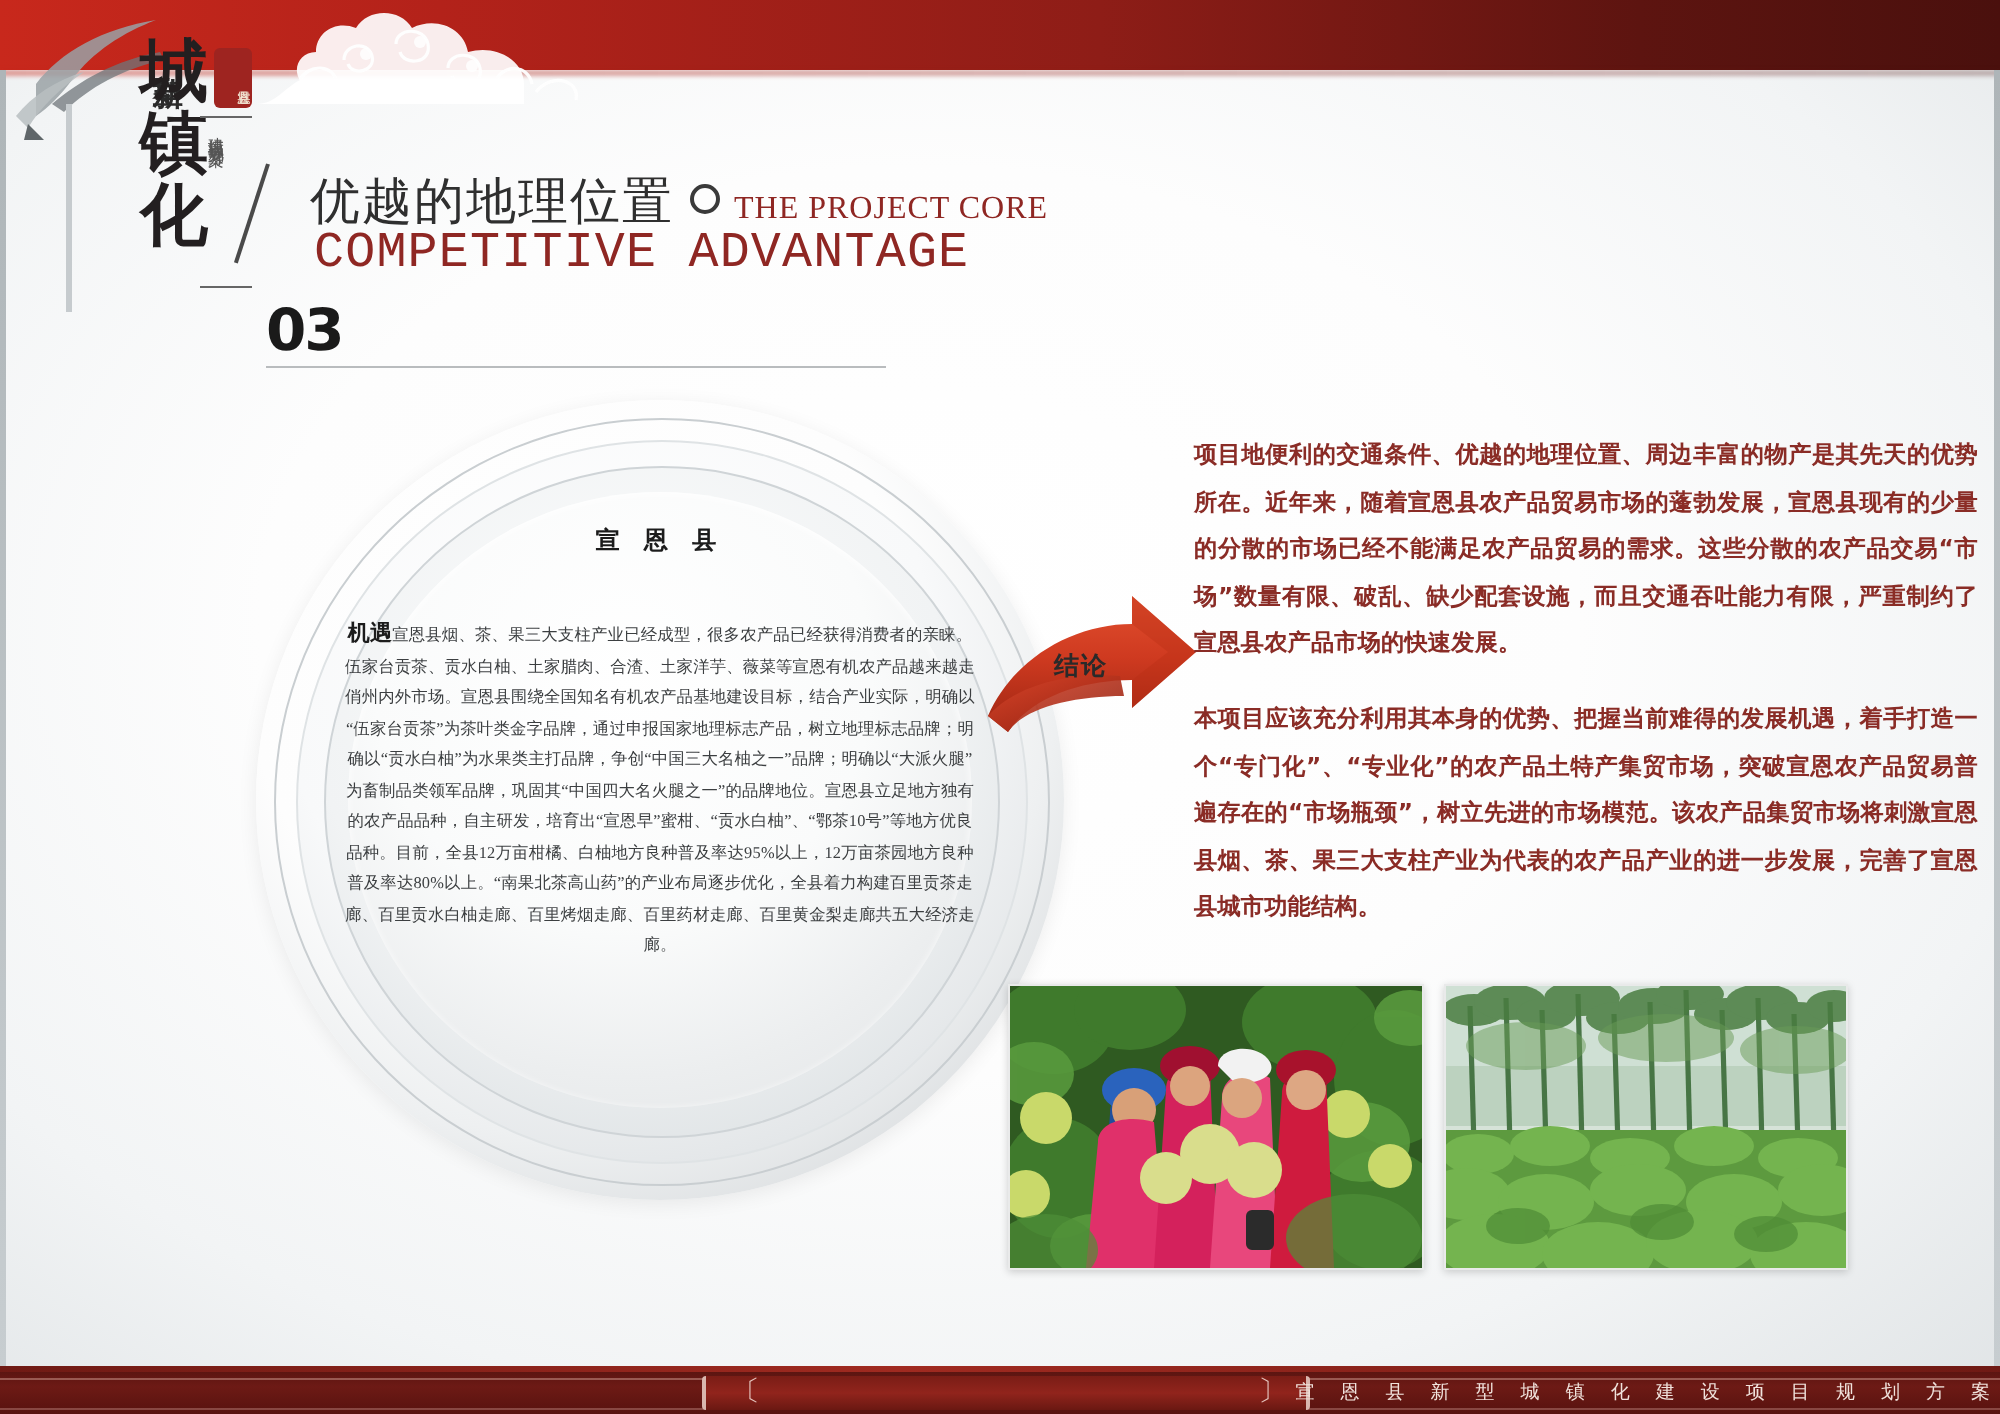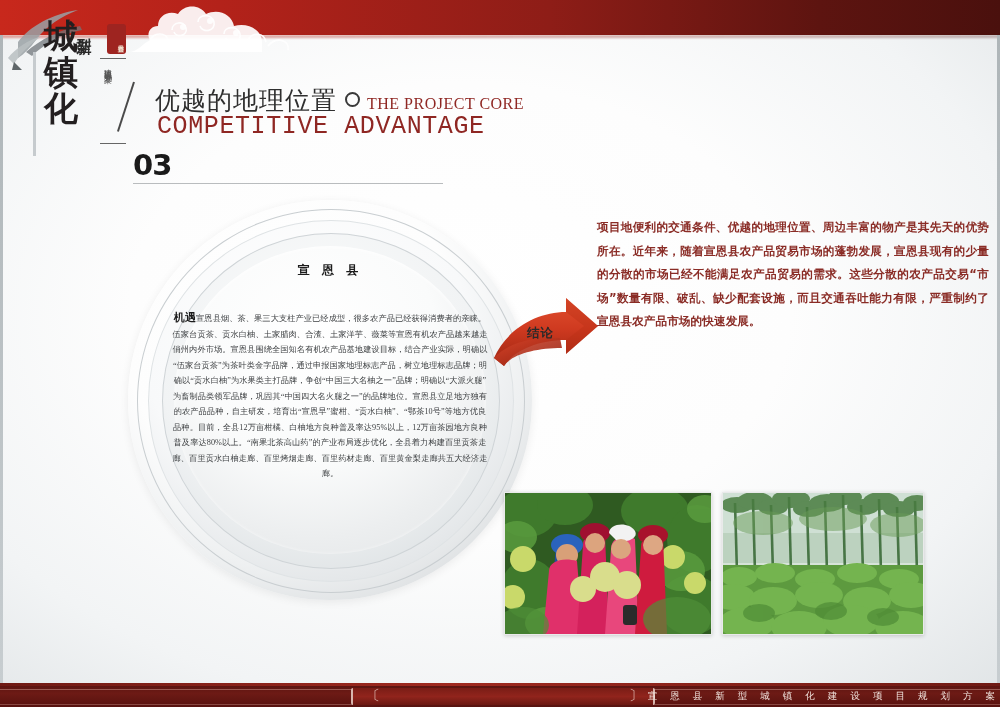--- a/index.html
+++ b/index.html
@@ -26,21 +26,21 @@
   }
   .cloud{
     position:absolute;left:128px;top:0px;width:235px;height:52px;pointer-events:none;
   }
   
   .logo{position:absolute;left:0;top:0;width:135px;height:160px;}
   .logo-main{
     position:absolute;left:44px;top:18px;width:60px;
     font-family:"DejaVu Serif","Liberation Serif",serif;
     font-size:34px;line-height:36px;font-weight:bold;color:#231f20;
-    letter-spacing:0;text-align:left;
+    letter-spacing:0;text-align:right;
   }
   .logo-sub{
     position:absolute;left:74px;top:26px;
     font-family:"DejaVu Serif","Liberation Serif",serif;
     font-size:15px;font-weight:bold;color:#2b2b2b;
     writing-mode:vertical-rl;
   }
   .logo-vsmall{
     position:absolute;left:101px;top:62px;
     font-family:"DejaVu Serif","Liberation Serif",serif;
@@ -264,20 +264,21 @@
         <stop offset="100%" stop-color="#8e1f0f"></stop>
       </linearGradient>
     </defs>
     <path d="M2 62 C14 34 44 16 74 16 L74 2 L106 30 L74 58 L74 44 C50 44 24 52 12 70 Z" fill="url(#ag)"></path>
     <path d="M2 62 C16 46 44 40 68 42 L70 52 C44 52 20 58 12 70 Z" fill="url(#ag2)" opacity=".9"></path>
     <path d="M74 2 L106 30 L74 58 L74 44 L92 30 L74 16 Z" fill="#b82d15" opacity=".35"></path>
   </svg>
   <div class="arrow-label">结论</div>
 
   <div class="para para1">项目地便利的交通条件、优越的地理位置、周边丰富的物产是其先天的优势所在。近年来，随着宣恩县农产品贸易市场的蓬勃发展，宣恩县现有的少量的分散的市场已经不能满足农产品贸易的需求。这些分散的农产品交易“市场”数量有限、破乱、缺少配套设施，而且交通吞吐能力有限，严重制约了宣恩县农产品市场的快速发展。</div>
+  <div class="para para2">本项目应该充分利用其本身的优势、把握当前难得的发展机遇，着手打造一个“专门化”、“专业化”的农产品土特产集贸市场，突破宣恩农产品贸易普遍存在的“市场瓶颈”，树立先进的市场模范。该农产品集贸市场将刺激宣恩县烟、茶、果三大支柱产业为代表的农产品产业的进一步发展，完善了宣恩县城市功能结构。</div>
 
   <div class="photo photo1">
     <svg viewBox="0 0 206 141" width="206" height="141" preserveAspectRatio="none">
       <rect width="206" height="141" fill="#2f5a21"></rect>
       <g fill="#3f7a2c">
         <ellipse cx="22" cy="20" rx="30" ry="24"></ellipse>
           <ellipse cx="60" cy="12" rx="28" ry="20"></ellipse>
         <ellipse cx="150" cy="18" rx="34" ry="24"></ellipse>
           <ellipse cx="192" cy="46" rx="30" ry="34"></ellipse>
         <ellipse cx="24" cy="96" rx="28" ry="30"></ellipse>

